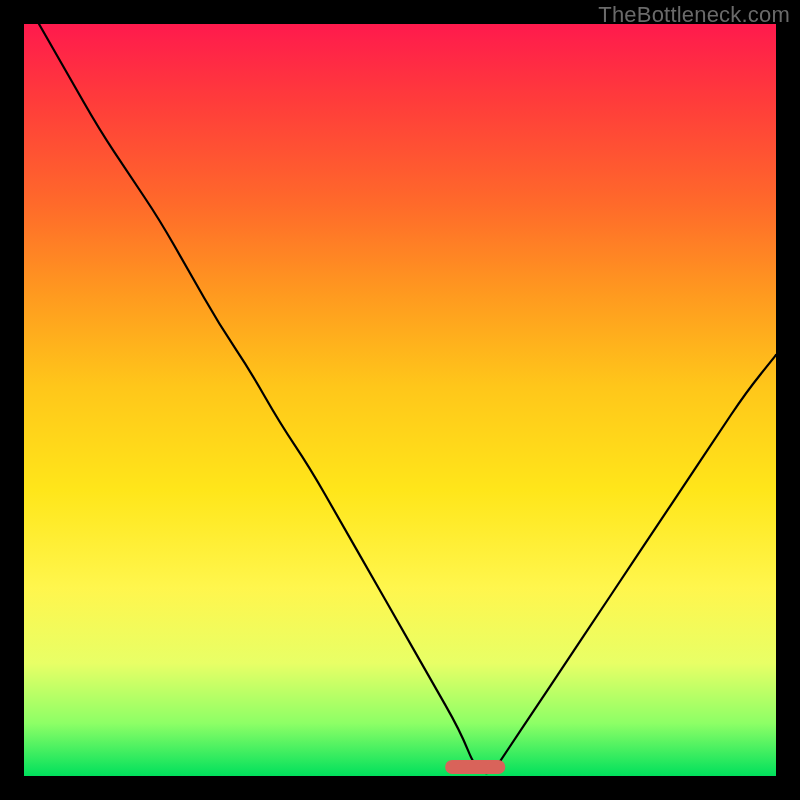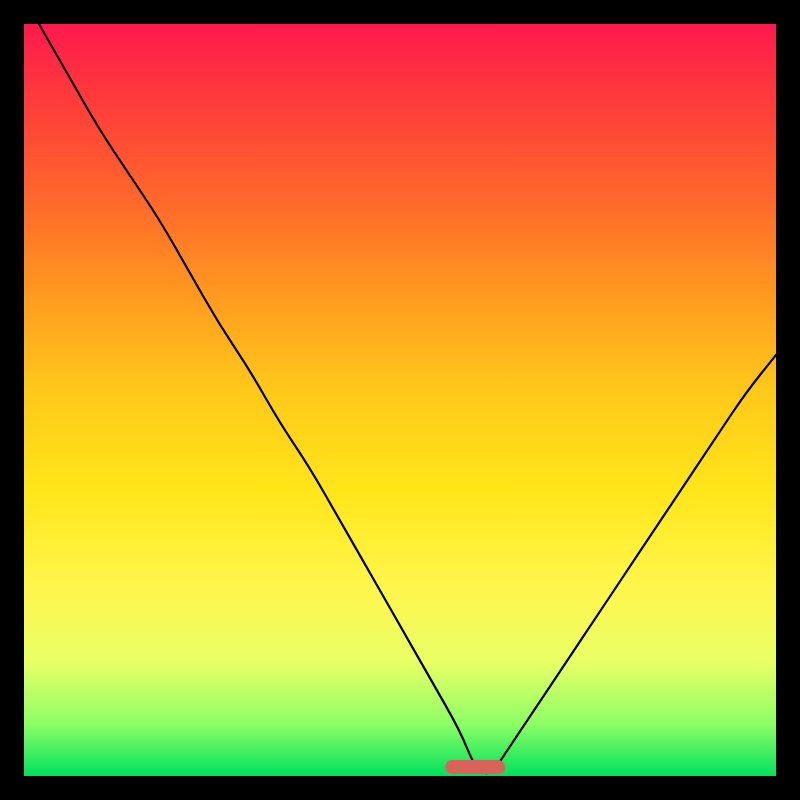--- a/index.html
+++ b/index.html
@@ -70,14 +70,15 @@
 
 <div class="frame">
 
   <div class="plot-area">
     <svg viewBox="0 0 752 752">
       <path id="curve-path" class="curve" d="M 15.0 0.0 Q 45.1 52.6 60.2 79.0 Q 75.2 105.3 90.2 127.8 Q 105.3 150.4 120.3 173.0 Q 135.4 195.5 150.4 221.8 Q 165.4 248.2 180.5 274.5 Q 195.5 300.8 210.6 323.4 Q 225.6 345.9 240.6 372.2 Q 255.7 398.6 270.7 421.1 Q 285.8 443.7 300.8 470.0 Q 315.8 496.3 330.9 522.6 Q 345.9 549.0 361.0 575.3 Q 376.0 601.6 391.0 627.9 Q 406.1 654.2 421.1 680.6 Q 436.2 706.9 443.7 725.7 Q 451.2 744.5 458.7 748.2 Q 466.2 752.0 473.8 740.7 Q 481.3 729.4 496.3 706.9 Q 511.4 684.3 526.4 661.8 Q 541.4 639.2 556.5 616.6 Q 571.5 594.1 586.6 571.5 Q 601.6 549.0 616.6 526.4 Q 631.7 503.8 646.7 481.3 Q 661.8 458.7 676.8 436.2 Q 691.8 413.6 706.9 391.0 Q 721.9 368.5 737.0 349.7 T 752.0 330.9"></path>
       <rect id="marker-rect" class="marker" rx="7" ry="7" x="421.1" y="736.0" width="60.2" height="14.0" fill="#d9635a"></rect>
     </svg>
   </div>
 
+  <div class="watermark">TheBottleneck.com</div>
 
 </div>
 
 </body></html>

